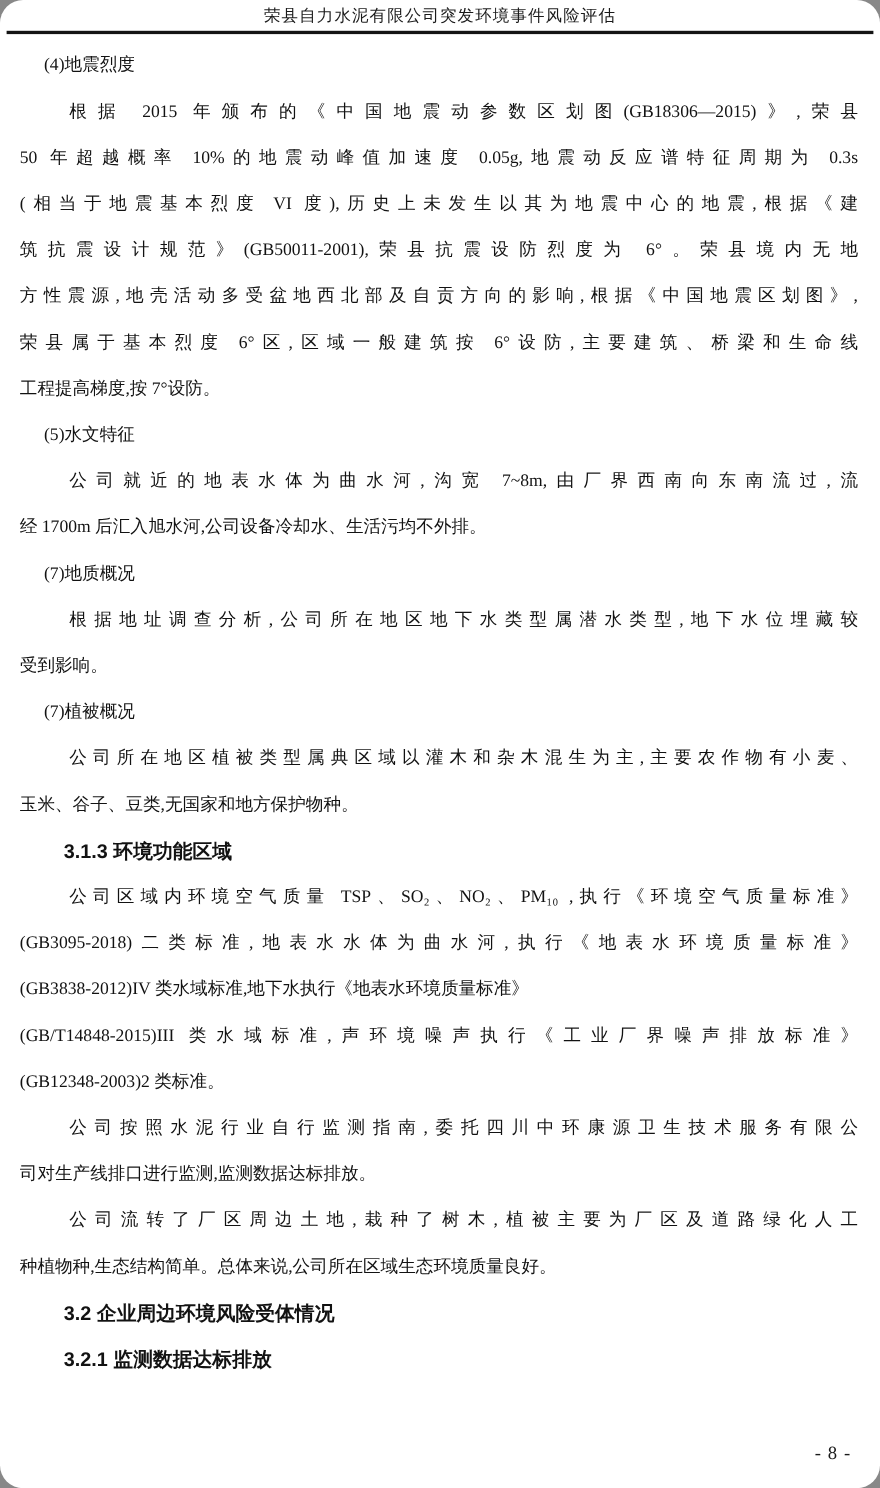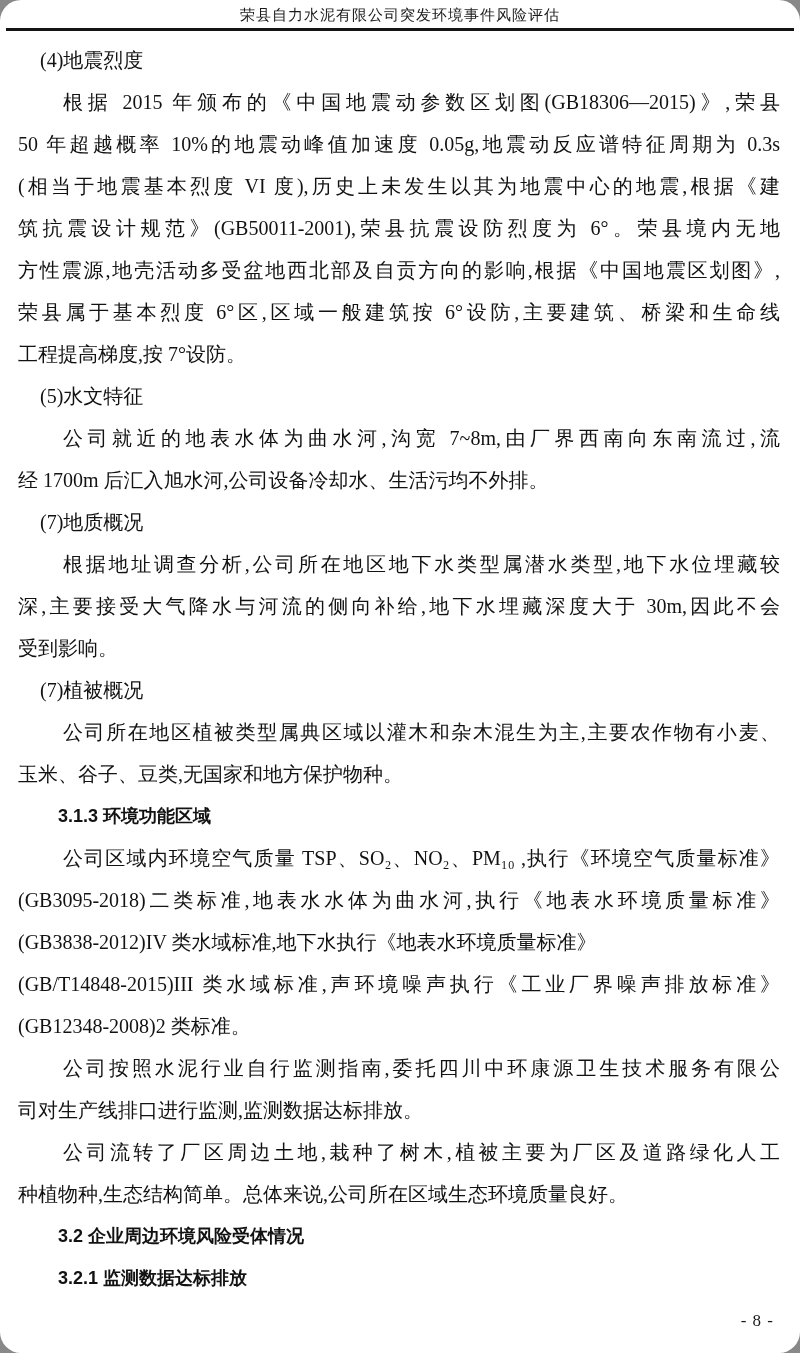--- a/index.html
+++ b/index.html
@@ -29,21 +29,21 @@
     margin: 4px 6px 0 6px;
     height: 0;
     border-bottom: 3px solid #141414;
   }
   .doc-body {
     padding: 8px 20px 0 18px;
   }
   .line {
     height: 42px;
     line-height: 42px;
-    font-size: 20px;
+    font-size: 16px;
     white-space: normal;
     color: #121212;
   }
   .body-first   { text-indent: 45px; }
   .sub-heading  { text-indent: 22px; }
   .section-heading {
     text-indent: 40px;
     font-weight: 700;
     font-size: 18px;
     font-family: "Liberation Sans", "DejaVu Sans", sans-serif;
@@ -77,31 +77,30 @@
       <div class="line body justify">(相当于地震基本烈度 VI 度),历史上未发生以其为地震中心的地震,根据《建</div>
       <div class="line body justify">筑抗震设计规范》(GB50011-2001),荣县抗震设防烈度为 6°。荣县境内无地</div>
       <div class="line body justify">方性震源,地壳活动多受盆地西北部及自贡方向的影响,根据《中国地震区划图》,</div>
       <div class="line body justify">荣县属于基本烈度 6°区,区域一般建筑按 6°设防,主要建筑、桥梁和生命线</div>
       <div class="line body">工程提高梯度,按 7°设防。</div>
       <div class="line sub-heading">(5)水文特征</div>
       <div class="line body-first justify">公司就近的地表水体为曲水河,沟宽 7~8m,由厂界西南向东南流过,流</div>
       <div class="line body">经 1700m 后汇入旭水河,公司设备冷却水、生活污均不外排。</div>
       <div class="line sub-heading">(7)地质概况</div>
       <div class="line body-first justify">根据地址调查分析,公司所在地区地下水类型属潜水类型,地下水位埋藏较</div>
-      <div class="line body justify">深,主要接受大气降水与河流的侧向补给,地下水埋藏深度大于 30m,因此不会</div>
       <div class="line body">受到影响。</div>
       <div class="line sub-heading">(7)植被概况</div>
       <div class="line body-first justify">公司所在地区植被类型属典区域以灌木和杂木混生为主,主要农作物有小麦、</div>
       <div class="line body">玉米、谷子、豆类,无国家和地方保护物种。</div>
       <div class="line section-heading">3.1.3 环境功能区域</div>
       <div class="line body-first justify">公司区域内环境空气质量 TSP、SO₂、NO₂、PM₁₀ ,执行《环境空气质量标准》</div>
       <div class="line body justify">(GB3095-2018)二类标准,地表水水体为曲水河,执行《地表水环境质量标准》</div>
       <div class="line body">(GB3838-2012)IV 类水域标准,地下水执行《地表水环境质量标准》</div>
       <div class="line body justify">(GB/T14848-2015)III 类水域标准,声环境噪声执行《工业厂界噪声排放标准》</div>
-      <div class="line body">(GB12348-2008)2 类标准。</div>
+      <div class="line body">(GB12348-2003)2 类标准。</div>
       <div class="line body-first justify">公司按照水泥行业自行监测指南,委托四川中环康源卫生技术服务有限公</div>
       <div class="line body">司对生产线排口进行监测,监测数据达标排放。</div>
       <div class="line body-first justify">公司流转了厂区周边土地,栽种了树木,植被主要为厂区及道路绿化人工</div>
       <div class="line body">种植物种,生态结构简单。总体来说,公司所在区域生态环境质量良好。</div>
       <div class="line section-heading">3.2 企业周边环境风险受体情况</div>
       <div class="line section-heading">3.2.1 监测数据达标排放</div>
     </div>
 
   <div class="page-number">- 8 -</div>
 </div>

